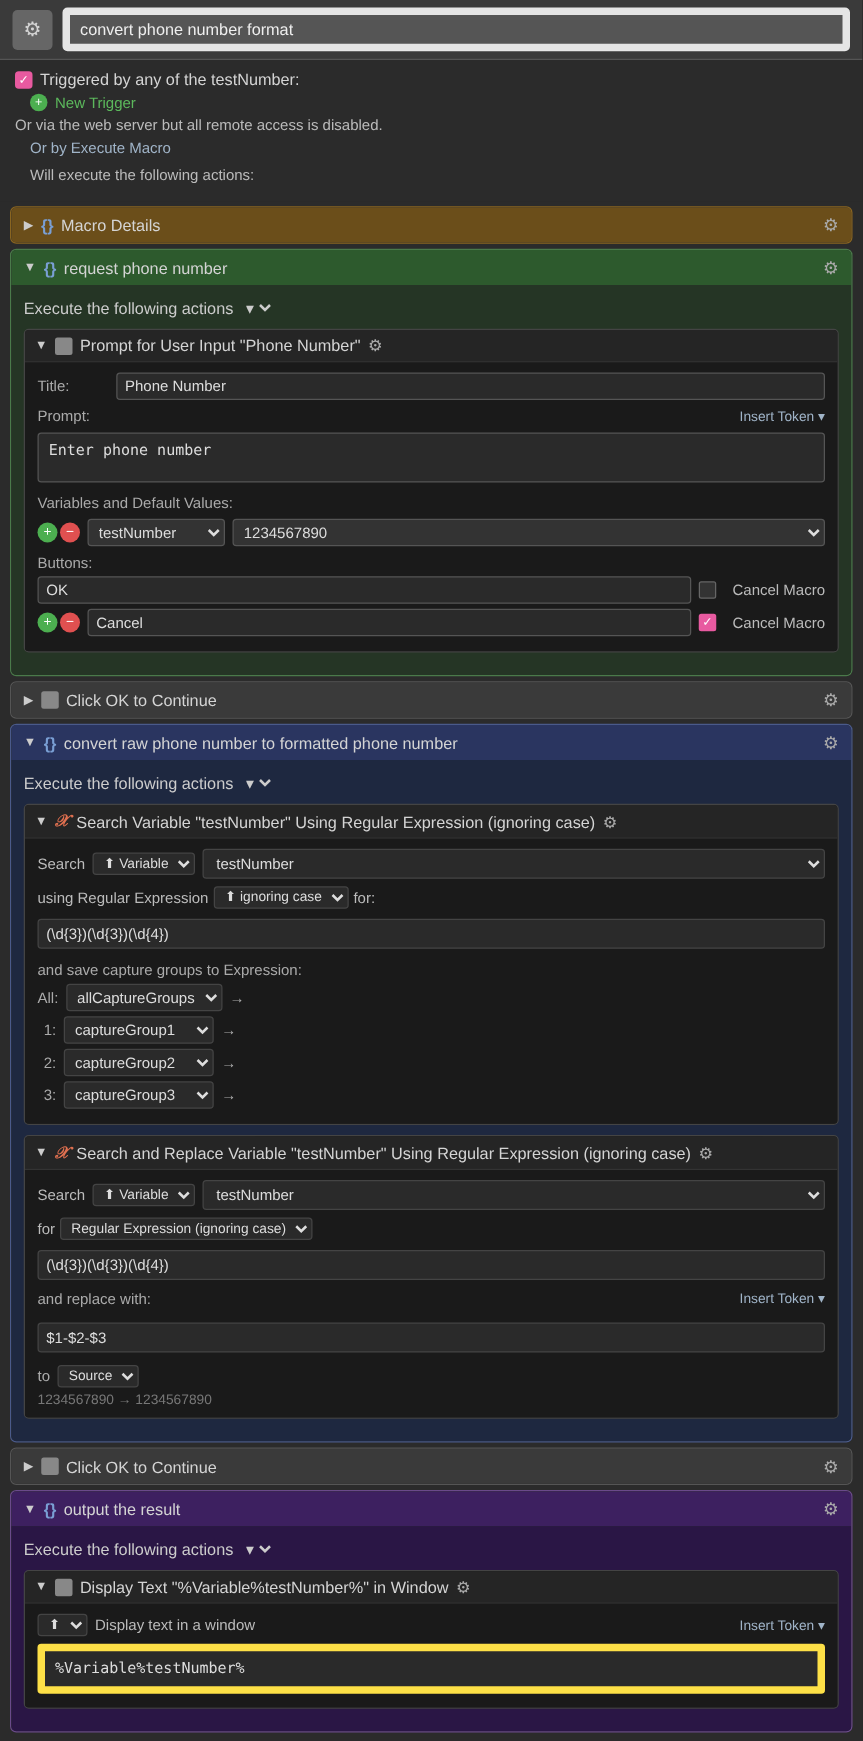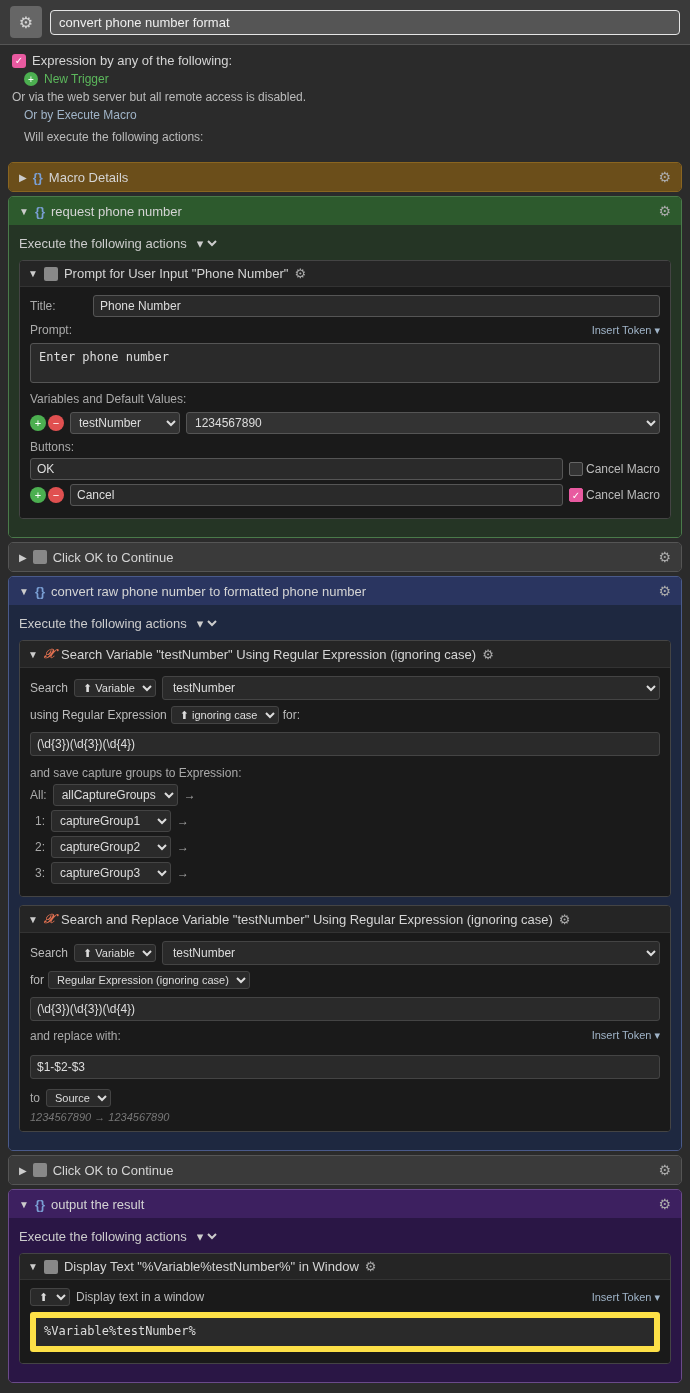--- a/index.html
+++ b/index.html
@@ -23,21 +23,21 @@
       width: 32px; height: 32px;
       background: #666;
       border-radius: 4px;
       display: flex; align-items: center; justify-content: center;
       font-size: 16px;
     }
     .header-title {
       flex: 1;
       background: #555;
       color: #eee;
-      border: 1px solid #e5e5e5;
+      border: 6px solid #e5e5e5;
       border-radius: 4px;
       padding: 4px 8px;
       font-size: 13px;
     }
 
     .trigger-section {
       background: #2b2b2b;
       padding: 8px 12px;
     }
     .trigger-row {
@@ -231,21 +231,21 @@
     .btn-text-input {
       flex: 1;
       background: #2a2a2a;
       border: 1px solid #555;
       border-radius: 3px;
       color: #ddd;
       padding: 3px 6px;
       font-size: 12px;
     }
     .cancel-checkbox-row {
-      display: flex; align-items: center; gap: 3px;
+      display: flex; align-items: center; gap: 13px;
       white-space: nowrap; color: #bbb; font-size: 12px;
     }
     .cancel-checkbox {
       width: 14px; height: 14px;
       border: 1px solid #666;
       border-radius: 2px;
       background: #333;
       display: inline-block;
     }
     .cancel-checkbox.checked {
@@ -307,21 +307,21 @@
       font-size: 12px;
       margin: 4px 0;
     }
 
     .replace-with-label { color: #aaa; font-size: 12px; margin: 4px 0 2px; }
     .to-source-row {
       display: flex; align-items: center; gap: 6px;
       color: #aaa; font-size: 12px; margin-top: 6px;
     }
     .source-preview {
-      color: #777; font-size: 11px; margin-top: 4px; font-style: italic;
+      color: #777; font-size: 11px; margin-top: 4px;
     }
 
     .display-text-row {
       display: flex; align-items: center; gap: 6px;
       margin-bottom: 6px; font-size: 12px; color: #bbb;
     }
     .display-textarea {
       width: 100%;
       background: #2a2a2a;
       border: 6px solid #fde047;
@@ -364,21 +364,21 @@
 <body>
 
 <div class="header-bar">
   <div class="header-icon">⚙</div>
   <input class="header-title" type="text" value="convert phone number format" style="">
 </div>
 
 <div class="trigger-section">
   <div class="trigger-row">
     <div class="checkbox-pink">✓</div>
-    <span>Expression by any of the following:</span>
+    <span>Triggered by any of the testNumber:</span>
   </div>
   <div class="trigger-row indent">
     <div class="plus-circle-green">+</div>
     <span class="new-trigger-btn">New Trigger</span>
   </div>
   <div class="trigger-row">
     <span style="color:#bbb;font-size:12px;">Or via the web server but all remote access is disabled.</span>
   </div>
   <div class="trigger-row indent">
     <span class="link-text">Or by Execute Macro</span>

